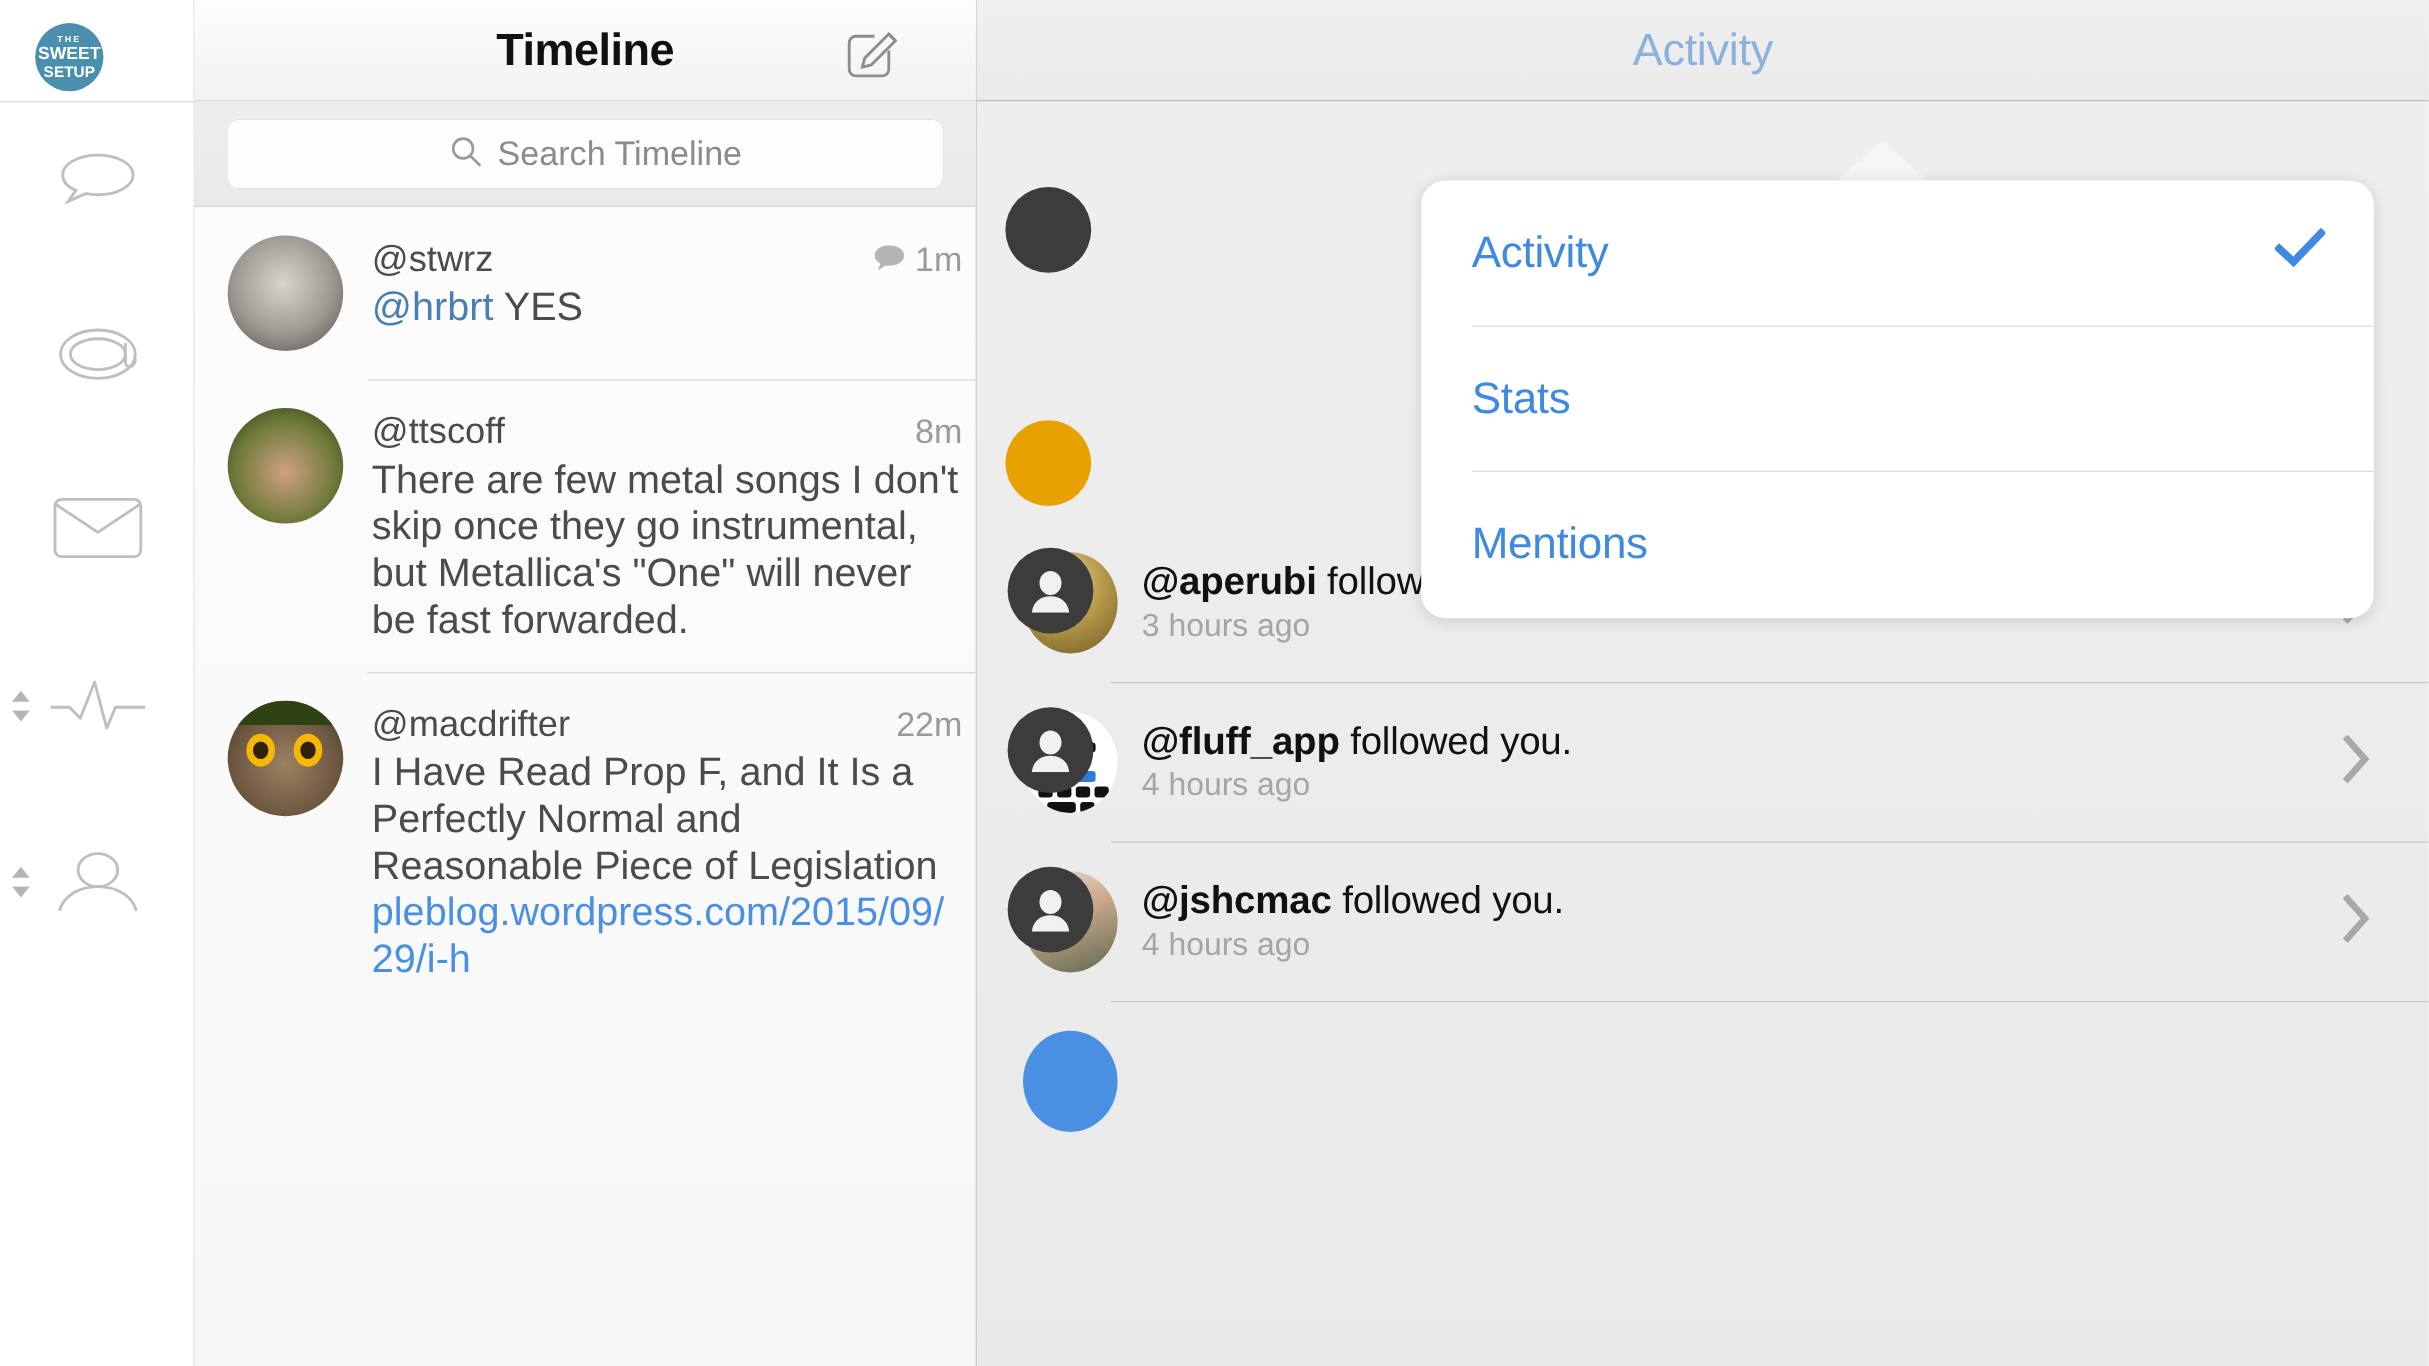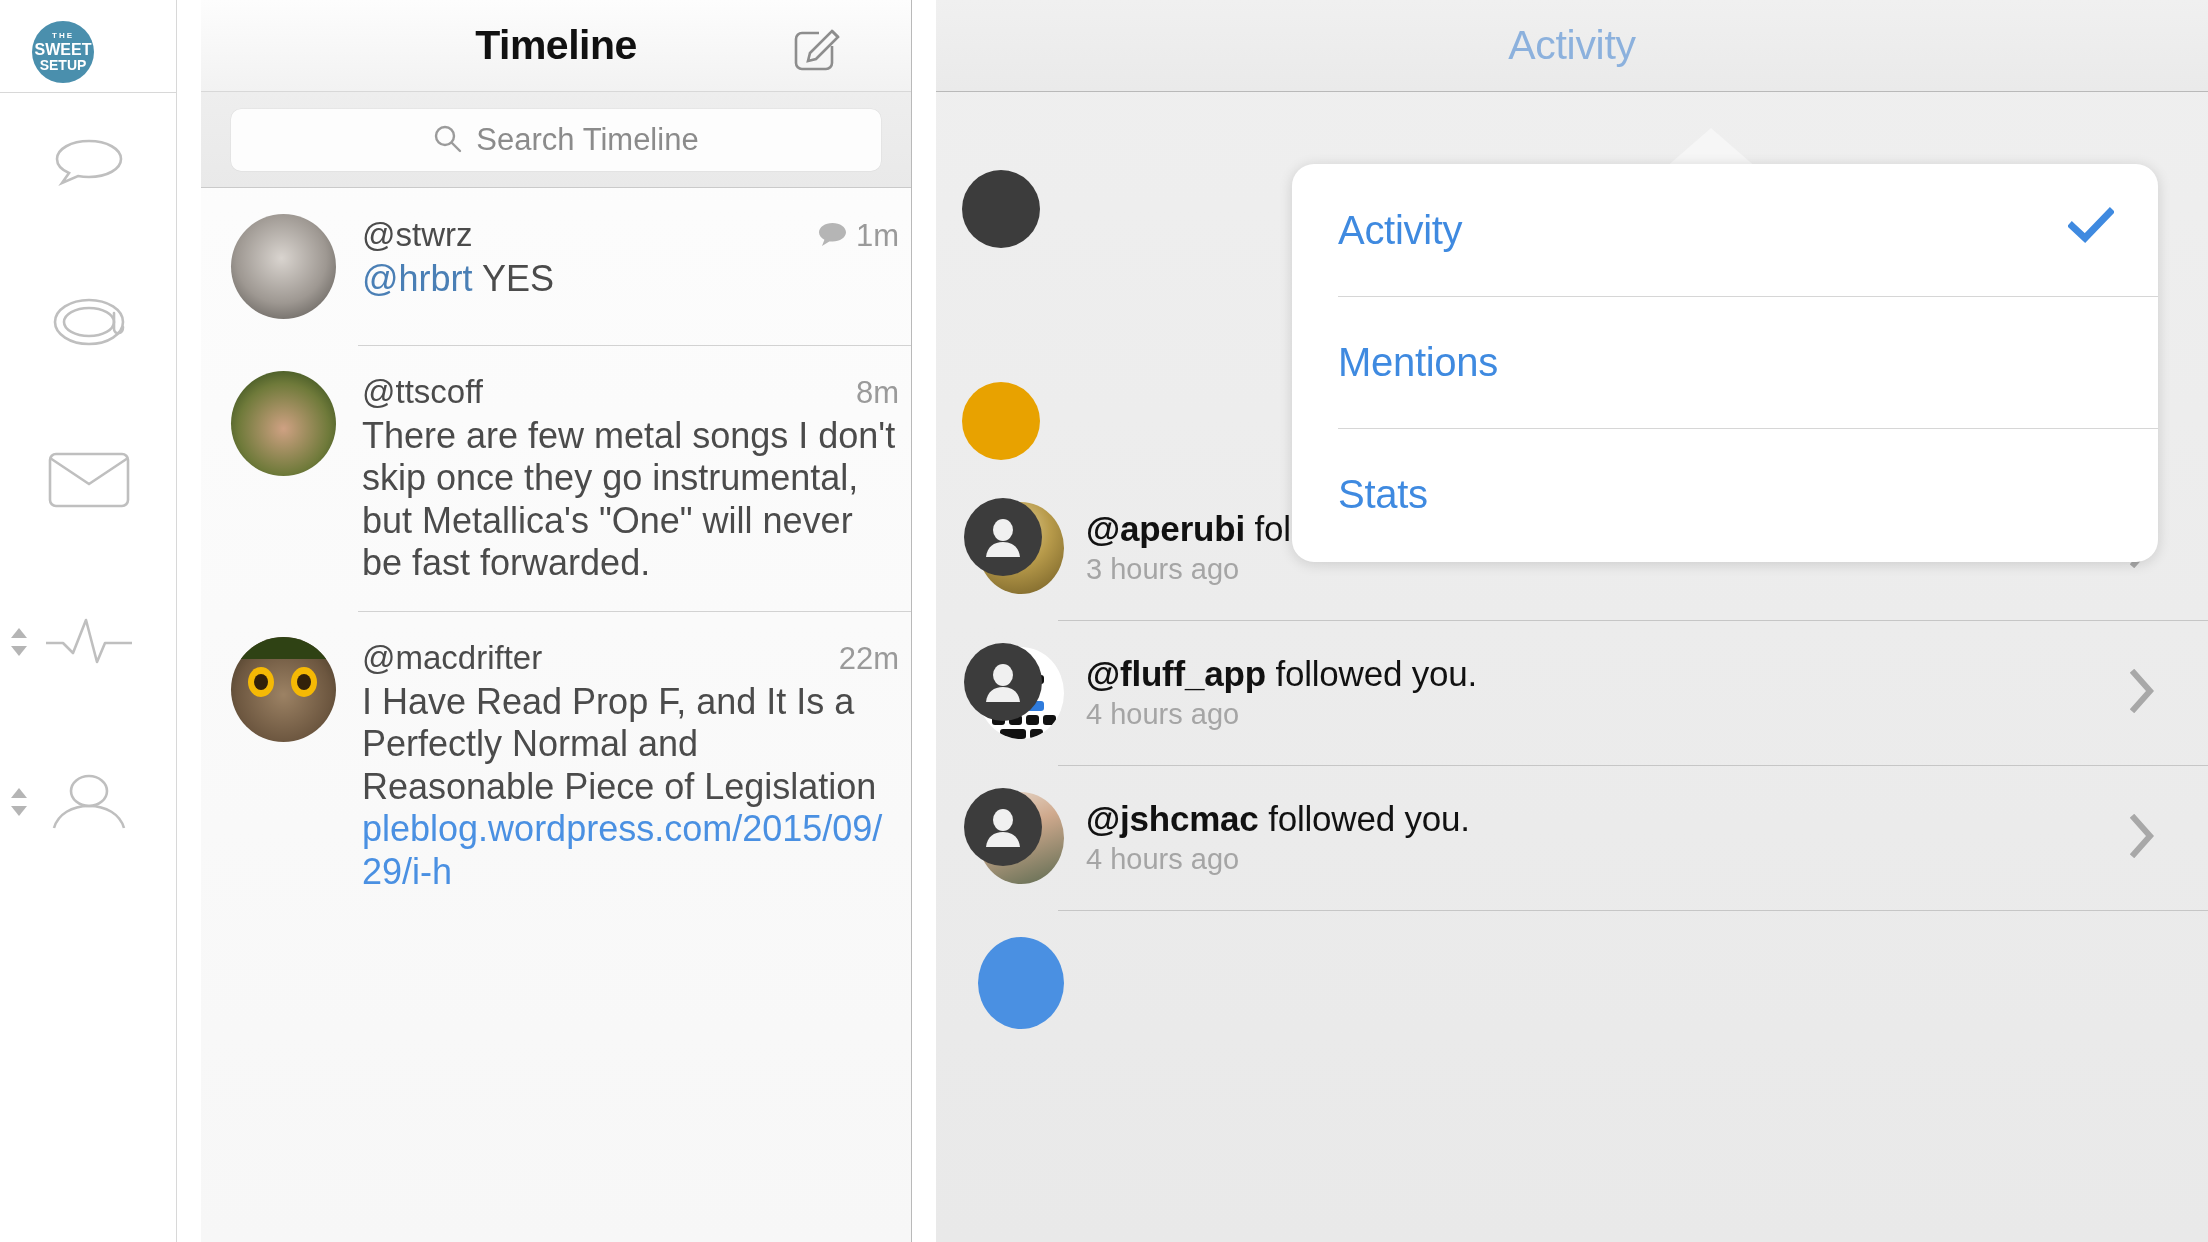--- a/index.html
+++ b/index.html
@@ -3,21 +3,21 @@
 <meta charset="utf-8">
 <style>
   * { margin:0; padding:0; box-sizing:border-box; }
   html,body { width:2208px; height:1242px; overflow:hidden; }
   body {
     font-family:"Liberation Sans", sans-serif;
     background:#ffffff;
     -webkit-font-smoothing:antialiased;
   }
 
-  .app { position:relative; width:2208px; height:1242px; display:flex;gap:24px; }
+  .app { position:relative; width:2208px; height:1242px; display:flex; }
 
   
   .rail {
     width:177px; height:1242px;
     background:#ffffff;
     border-right:1px solid #d8d8d8;
     position:relative; flex:0 0 177px;
   }
   .rail-logo {
     position:absolute; left:32px; top:21px;
@@ -461,22 +461,22 @@
     <div class="pop-row">
       <span class="pop-label">Activity</span>
       <span class="pop-check">
         <svg width="46" height="36" viewBox="0 0 46 36" fill="none" stroke="#3f8ae0" stroke-width="7" stroke-linecap="square" stroke-linejoin="miter">
           <path d="M4 19l13 12L42 5"></path>
         </svg>
       </span>
     </div>
 
     <div class="pop-row">
+      <span class="pop-label">Stats</span>
+    </div>
+
+    <div class="pop-row">
       <span class="pop-label">Mentions</span>
     </div>
 
-    <div class="pop-row">
-      <span class="pop-label">Stats</span>
-    </div>
-
   </div>
 
 </div>
 
 </body></html>

